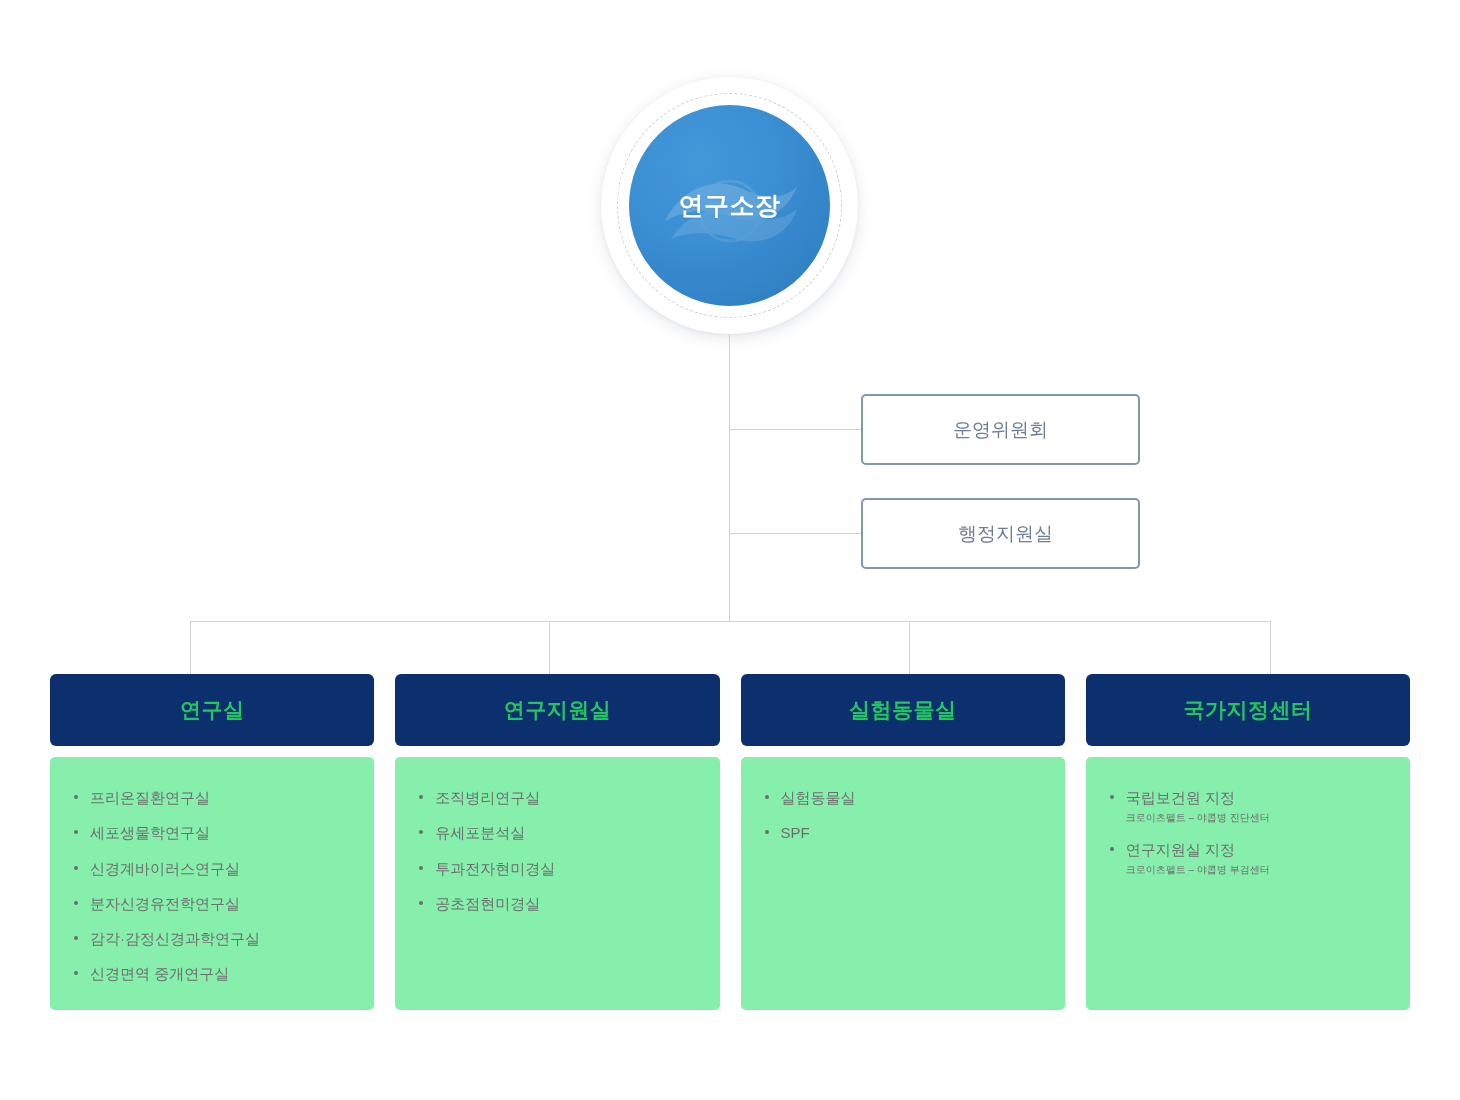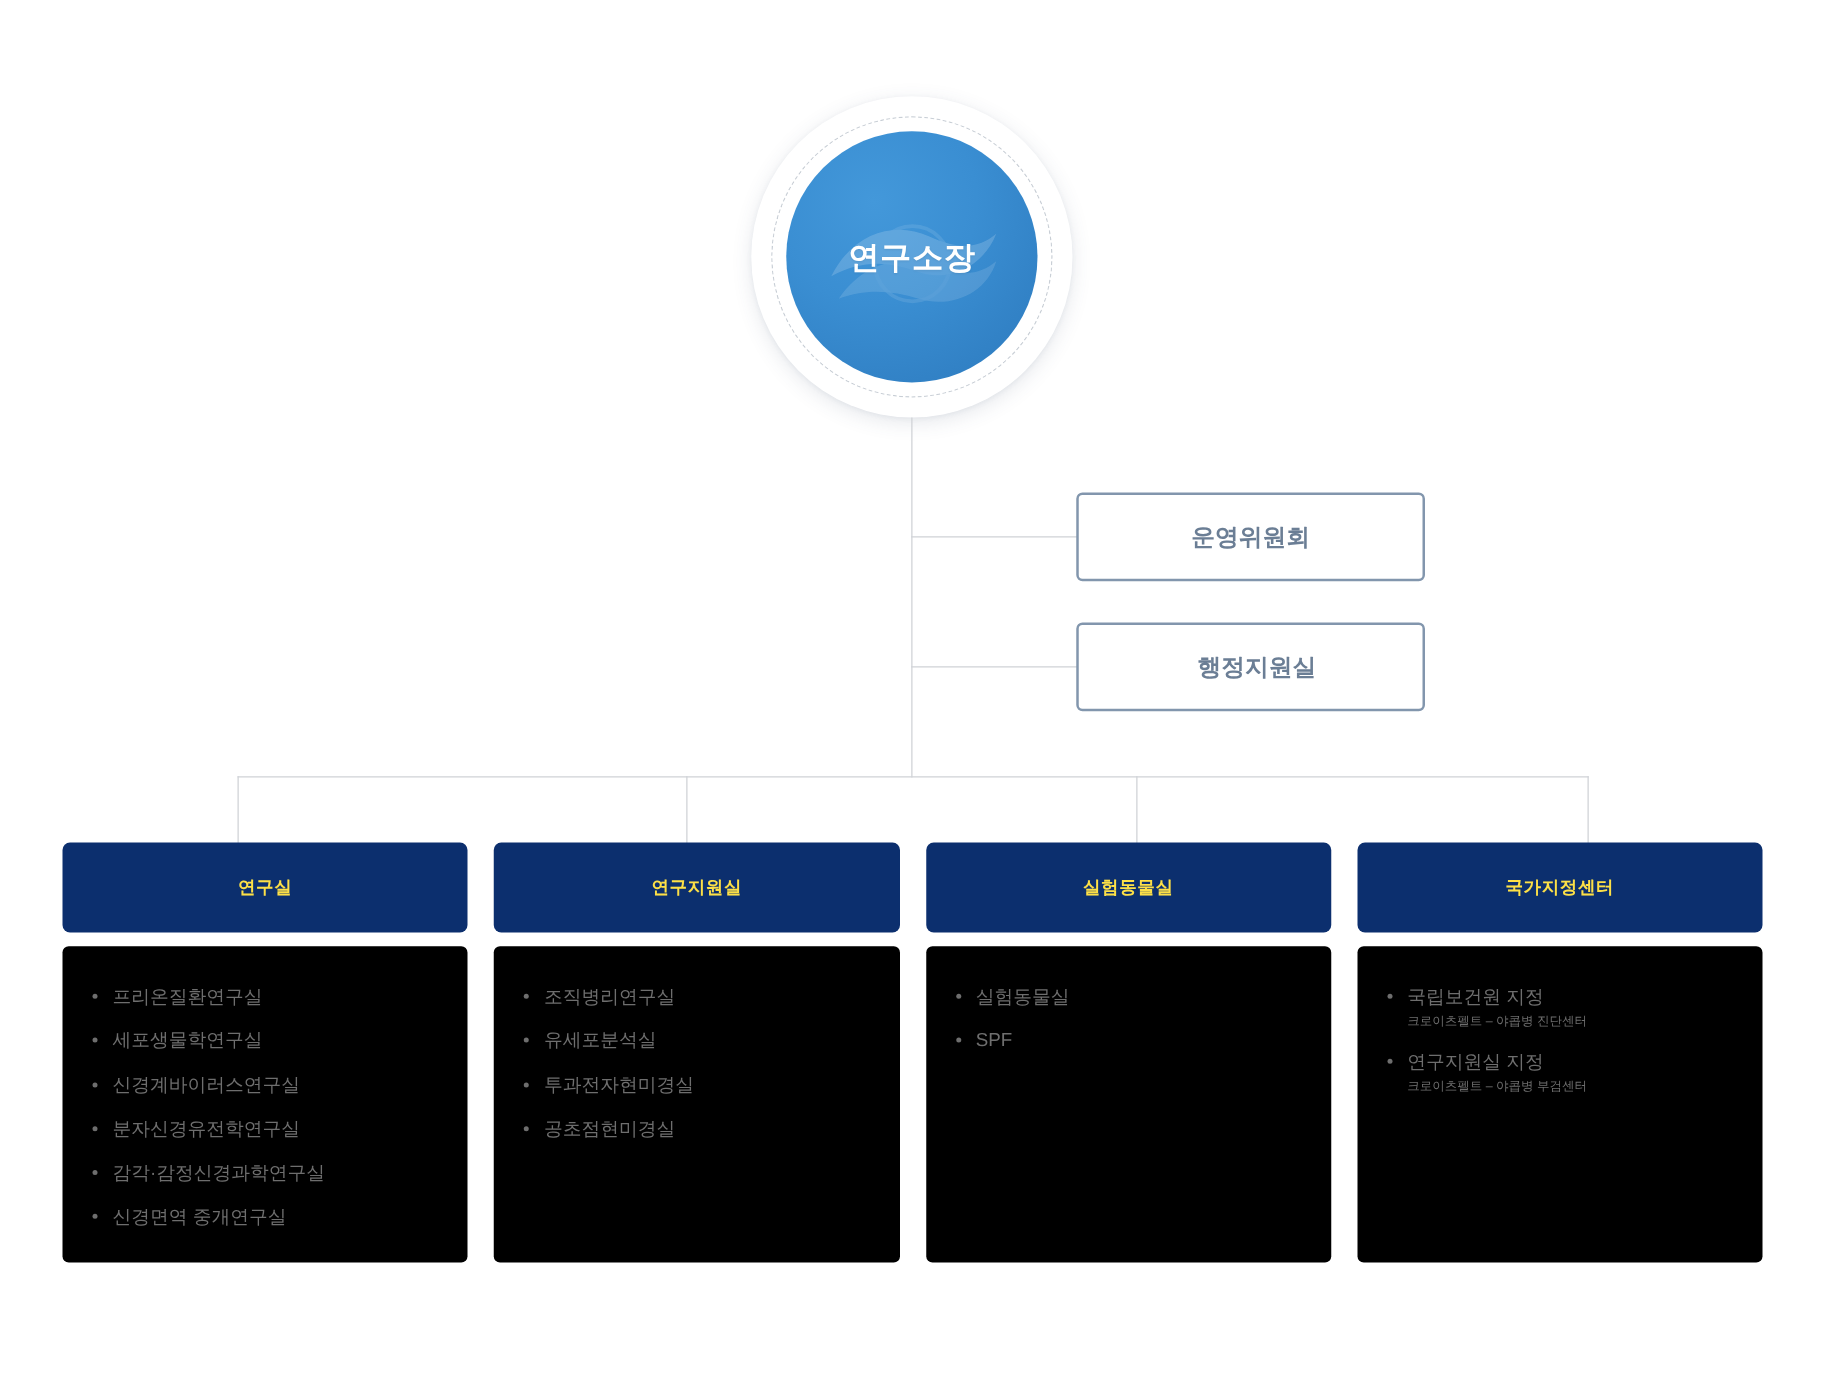--- a/index.html
+++ b/index.html
@@ -97,21 +97,21 @@
     width: 279px;
     height: 71px;
     border: 2px solid #8296ad;
     border-radius: 5px;
     background: #ffffff;
     display: flex;
     align-items: center;
     justify-content: center;
     color: #6b7e95;
     font-size: 19px;
-    font-weight: 700;
+    font-weight: 400;
   }
   .side-box.committee { top: 394px; }
   .side-box.admin     { top: 498px; padding-left: 10px; }
 
   
   .columns {
     position: absolute;
     left: 50px;
     top: 674px;
     width: 1360px;
@@ -123,29 +123,29 @@
     display: flex;
     flex-direction: column;
   }
   .col-header {
     height: 72px;
     background: #0c2f6e;
     border-radius: 6px;
     display: flex;
     align-items: center;
     justify-content: center;
-    color: #fde047;
-    font-size: 14px;
+    color: #22c55e;
+    font-size: 21px;
     font-weight: 700;
     letter-spacing: 0.5px;
   }
   .col-panel {
     margin-top: 11px;
     height: 253px;
-    background: #000000;
+    background: #86efac;
     border-radius: 5px;
     padding: 29px 22px 20px 22px;
   }
   .col-list { list-style: none; }
   .col-list li {
     position: relative;
     padding-left: 18px;
     margin-bottom: 12px;
     color: #6e6e6e;
     font-size: 15px;

